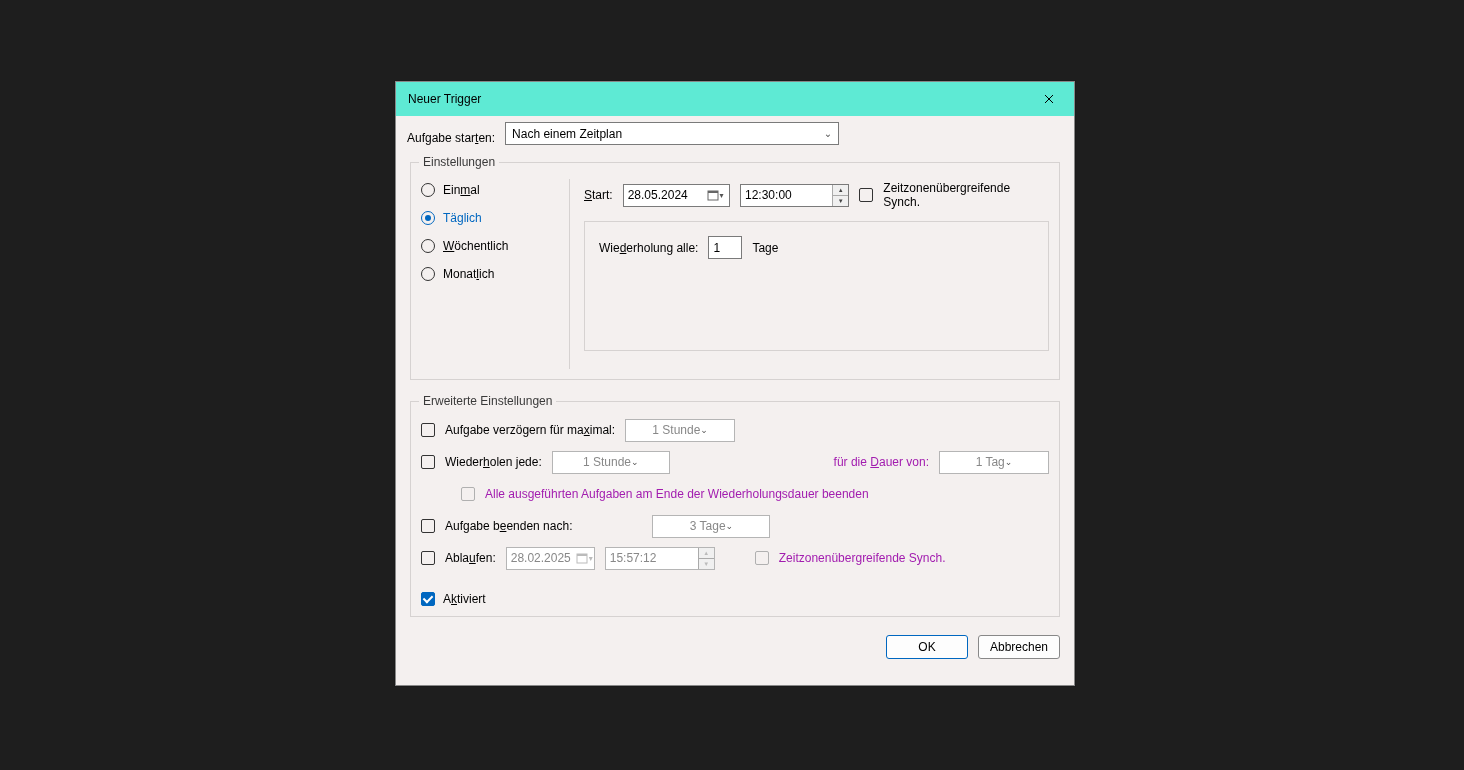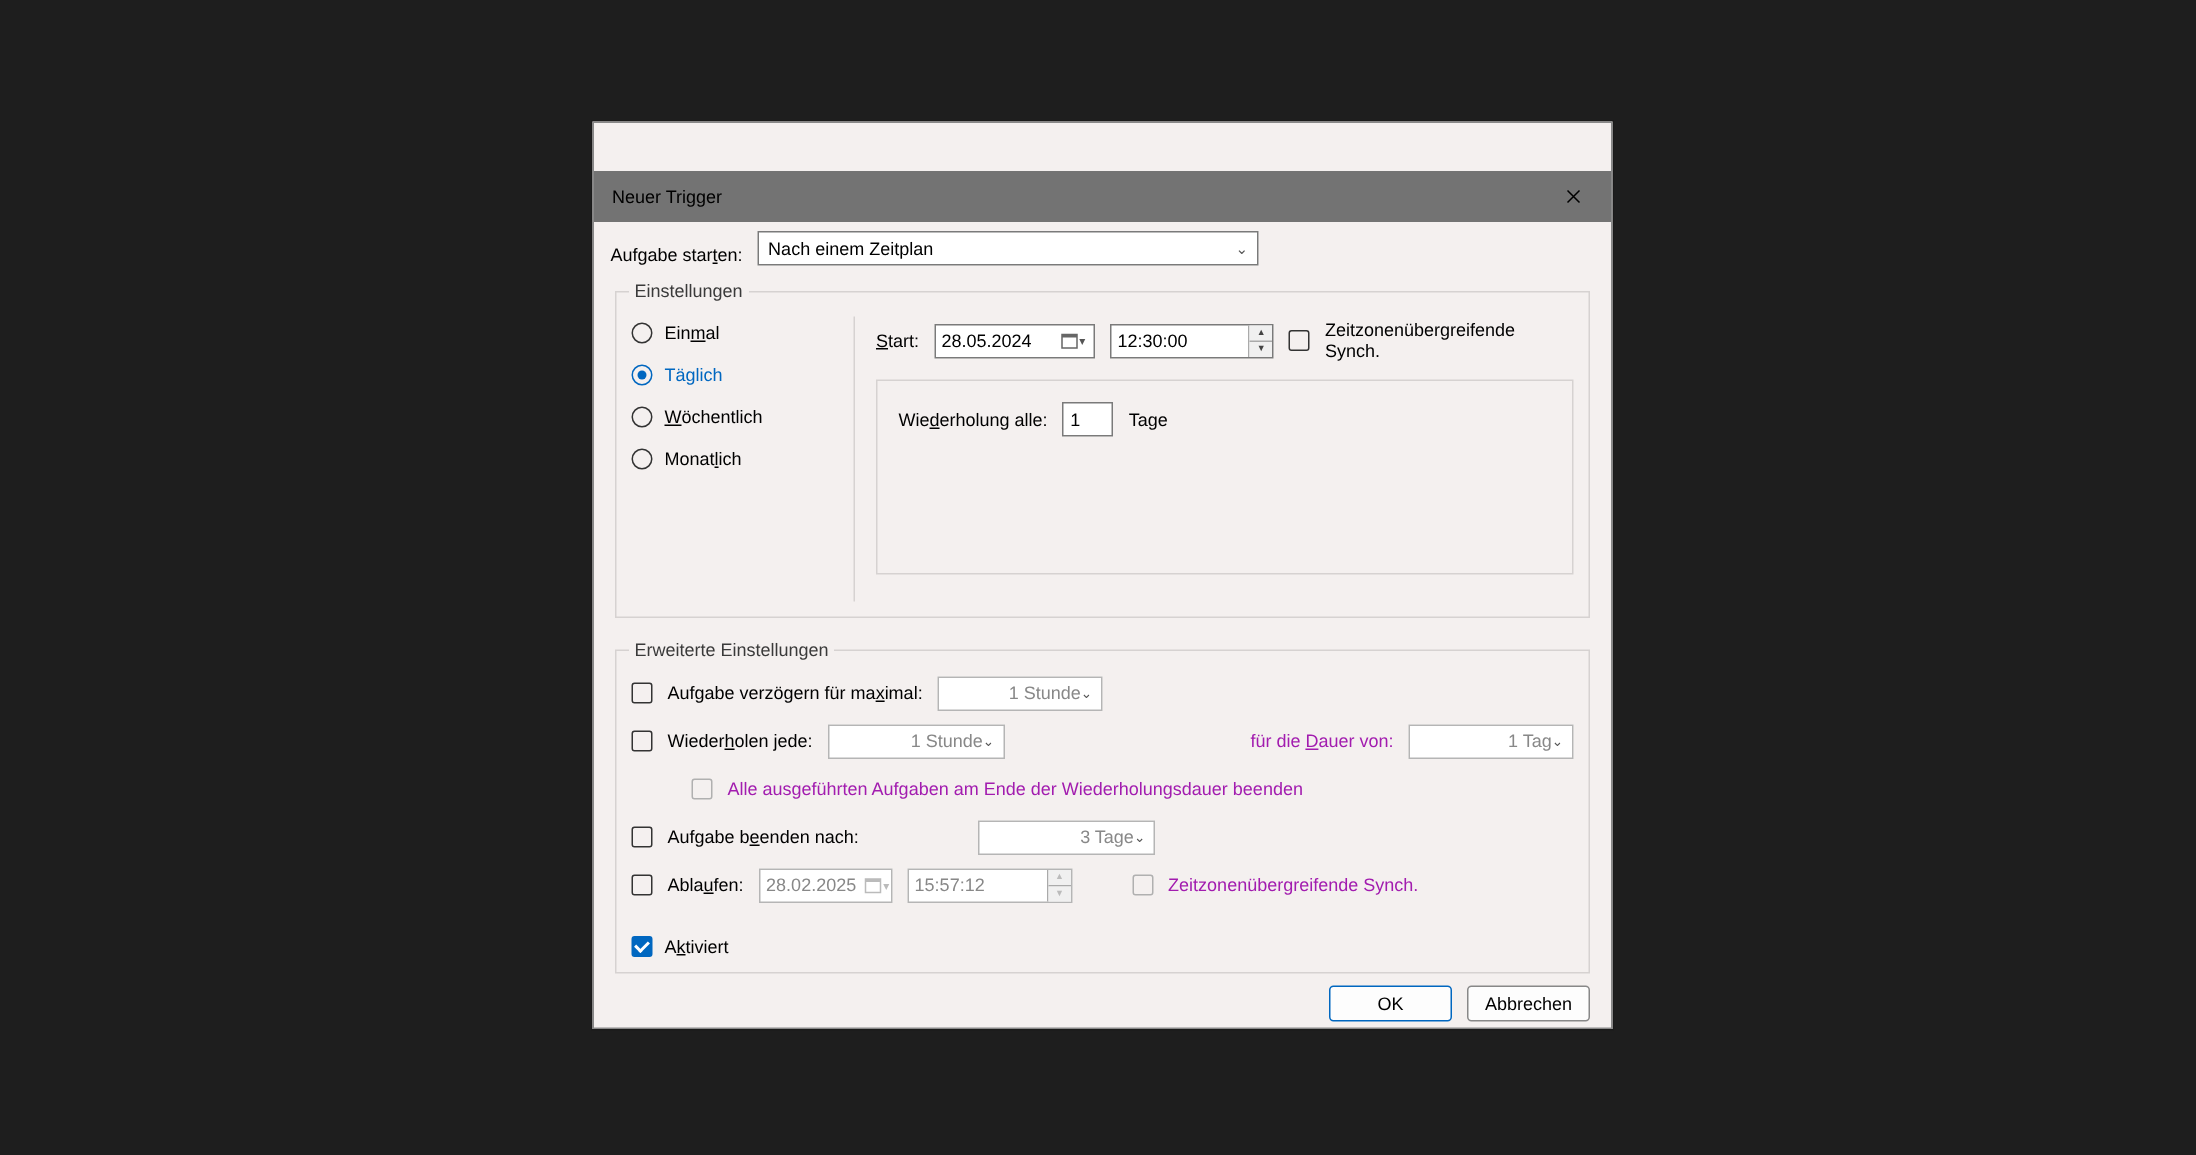--- a/index.html
+++ b/index.html
@@ -24,22 +24,21 @@
     background: #f4f0ef;
     border: 1px solid #888;
     box-shadow: 0 0 0 1px rgba(0,0,0,0.1);
   }
   .titlebar {
     height: 34px;
     display: flex;
     align-items: center;
     justify-content: space-between;
     padding: 0 4px 0 12px;
-    background: #737373;
-    margin-top: 32px;
+    background: #5eead4;
   }
   .titlebar .title {
     font-size: 12px;
     color: #000;
   }
   .close {
     width: 42px;
     height: 28px;
     display: flex;
     align-items: center;
@@ -209,39 +208,39 @@
   .adv-row {
     display: flex;
     align-items: center;
     gap: 10px;
     margin-bottom: 8px;
     min-height: 24px;
   }
   .combo {
     width: 110px;
     padding: 0 6px;
-    justify-content: flex-end;
+    justify-content: center;
   }
   .combo .chev { font-size: 9px; color: #555; }
   .combo.disabled { color: #888; border-color: #b5b5b5; background: #fff; }
   .combo.wide { width: 118px; }
   .indent { margin-left: 40px; }
   .muted { color: #a21caf; }
 
   .activated {
     display: flex;
     align-items: center;
     gap: 8px;
     margin-top: 22px;
   }
 
   .footer {
     position: absolute;
     right: 14px;
-    bottom: 4px;
+    bottom: 26px;
     display: flex;
     gap: 10px;
   }
   .btn {
     min-width: 82px;
     height: 24px;
     background: #fdfdfd;
     border: 1px solid #888;
     border-radius: 3px;
     display: flex;

